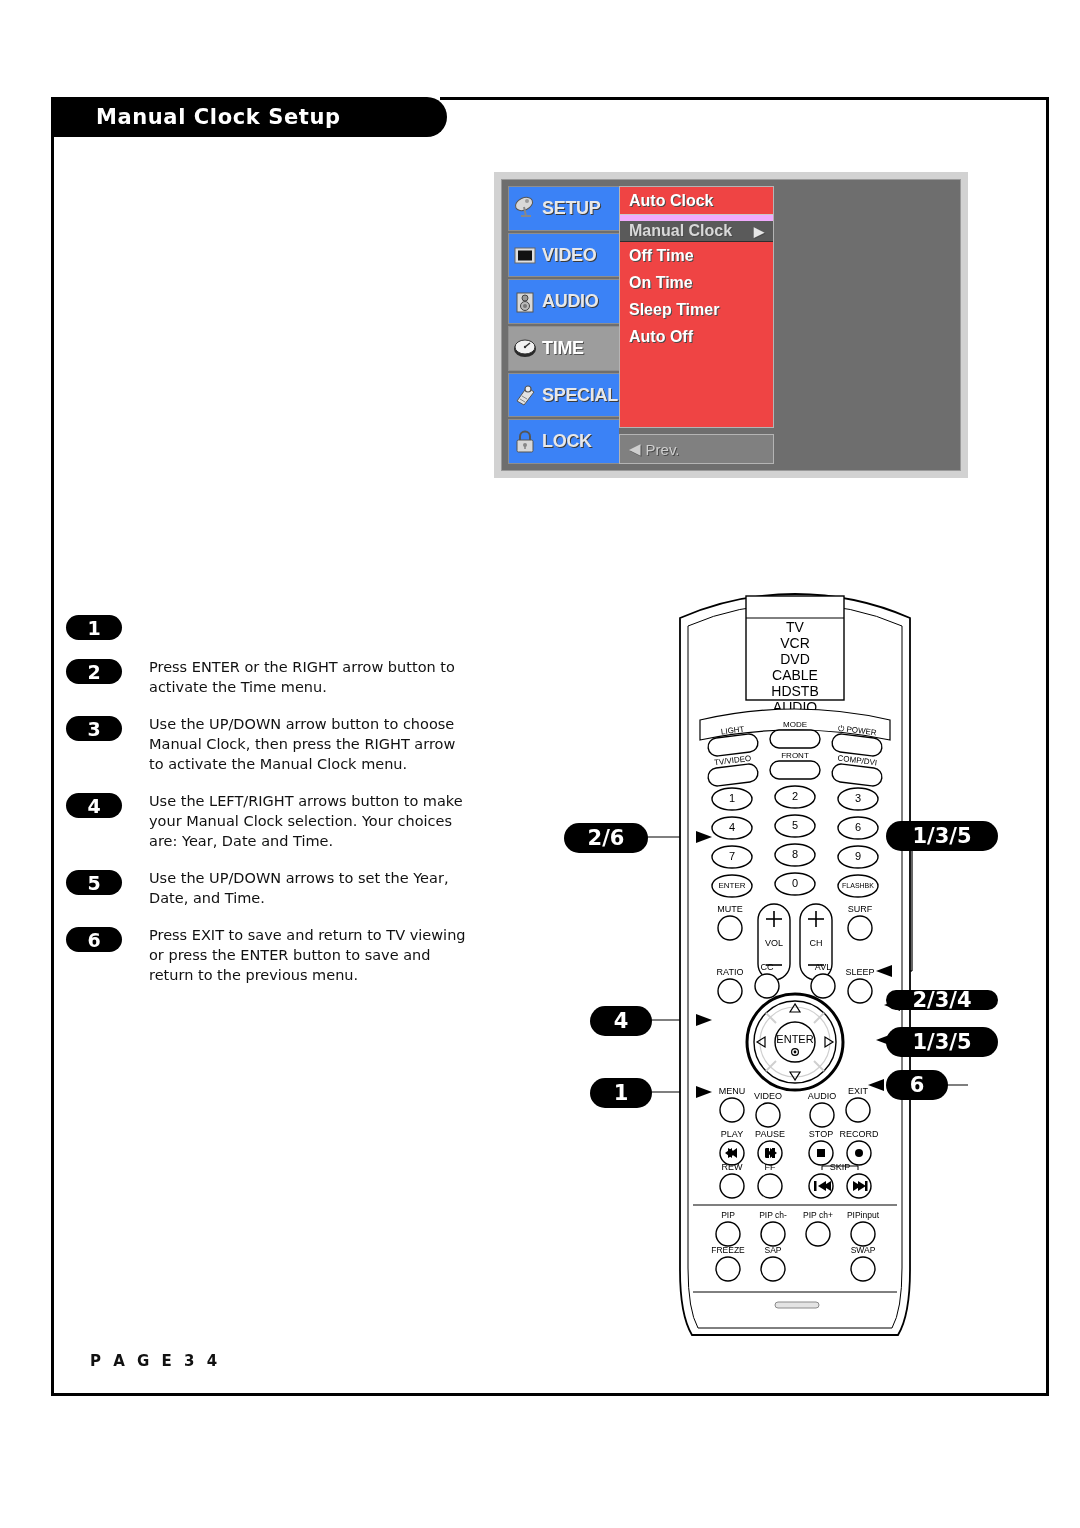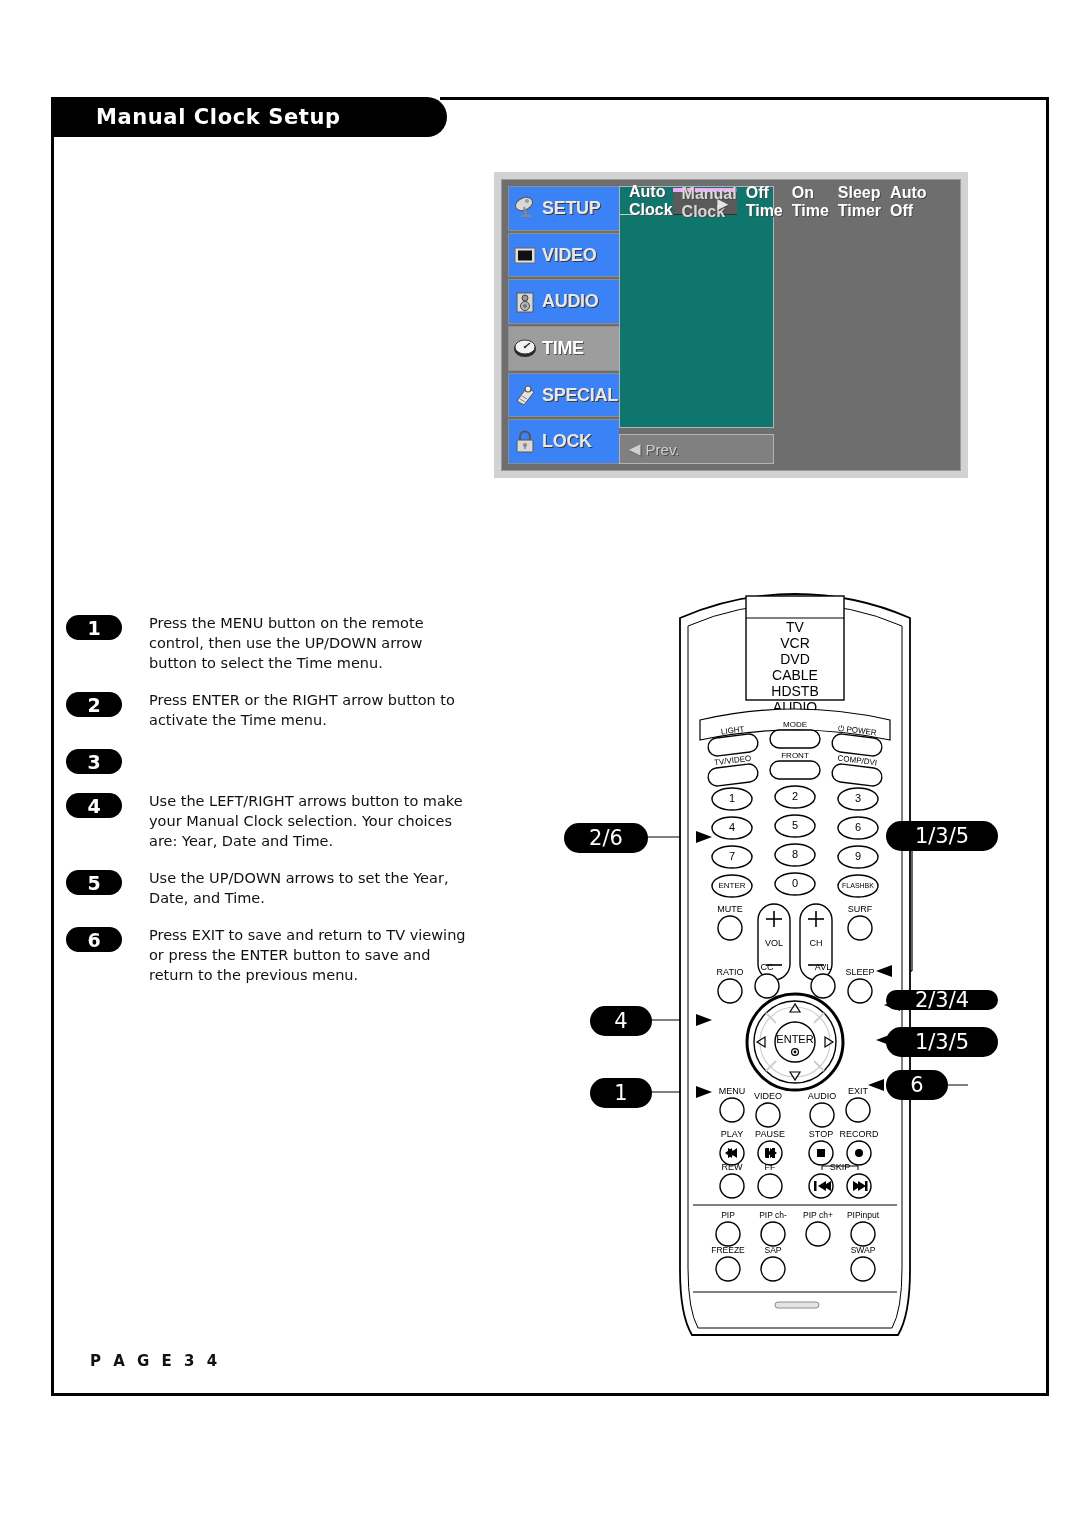--- a/index.html
+++ b/index.html
@@ -97,40 +97,40 @@
   .cat-icon svg { display: block; }
 
   
   #osd-list {
     width: 155px;
     padding: 6px 0 6px 0;
     display: flex; flex-direction: column;
   }
   #osd-list-box {
     flex: 1;
-    background: #0f766e;
+    background: #ef4444;
     border: 1px solid #b4b4b4;
-    display: flex; 
+    display: flex; flex-direction: column;
     padding-top: 1px;
   }
   .osd-item {
     height: 27px;
     display: flex; align-items: center;
     padding-left: 9px;
     color: #ffffff;
     font-size: 16px;
     font-weight: bold;
     text-shadow: 1px 1px 0 #4a4a4a;
     position: relative;
   }
   .osd-item.first { border-bottom: 1px solid #c9c9c9; }
   .osd-item.highlight {
     background: #5a5a5a;
     color: #d8d8d8;
-    border-top: 4px solid #f0abfc;
+    border-top: 6px solid #f0abfc;
     border-bottom: 1px solid #2e2e2e;
   }
   .osd-item .item-arrow {
     position: absolute;
     right: 9px;
     font-size: 13px;
     color: #e6e6e6;
   }
   #osd-prev {
     height: 30px;
@@ -230,21 +230,21 @@
     width: 470px; height: 770px;
   }
   #remote-svg { position: absolute; left: 0; top: 0; }
 
   
   .callout {
     position: absolute;
     background: #000;
     border-radius: 15px;
     color: #fff;
-    font-weight: normal;
+    font-weight: bold;
     display: flex; align-items: center; justify-content: center;
     font-family: "DejaVu Sans", sans-serif;
   }
 
   
   #page-footer {
     position: absolute;
     left: 90px; top: 1352px;
     font-size: 15px;
     font-weight: bold;
@@ -367,28 +367,28 @@
       </div>
     </div>
 
 
   </div>
 </div>
 
 <div id="steps">
   <div class="step">
     <div class="step-badge">1</div>
-    <div class="step-text">Press the MENU button on the remote control, then use the UP/DOWN arrow button to select the Time menu.</div>
   </div>
   <div class="step">
     <div class="step-badge">2</div>
     <div class="step-text">Press ENTER or the RIGHT arrow button to activate the Time menu.</div>
   </div>
   <div class="step">
     <div class="step-badge">3</div>
+    <div class="step-text">Use the UP/DOWN arrow button to choose Manual Clock, then press the RIGHT arrow to activate the Manual Clock menu.</div>
   </div>
   <div class="step">
     <div class="step-badge">4</div>
     <div class="step-text">Use the LEFT/RIGHT arrows button to make your Manual Clock selection. Your choices are: Year, Date and Time.</div>
   </div>
   <div class="step">
     <div class="step-badge">5</div>
     <div class="step-text">Use the UP/DOWN arrows to set the Year, Date, and Time.</div>
   </div>
   <div class="step">

